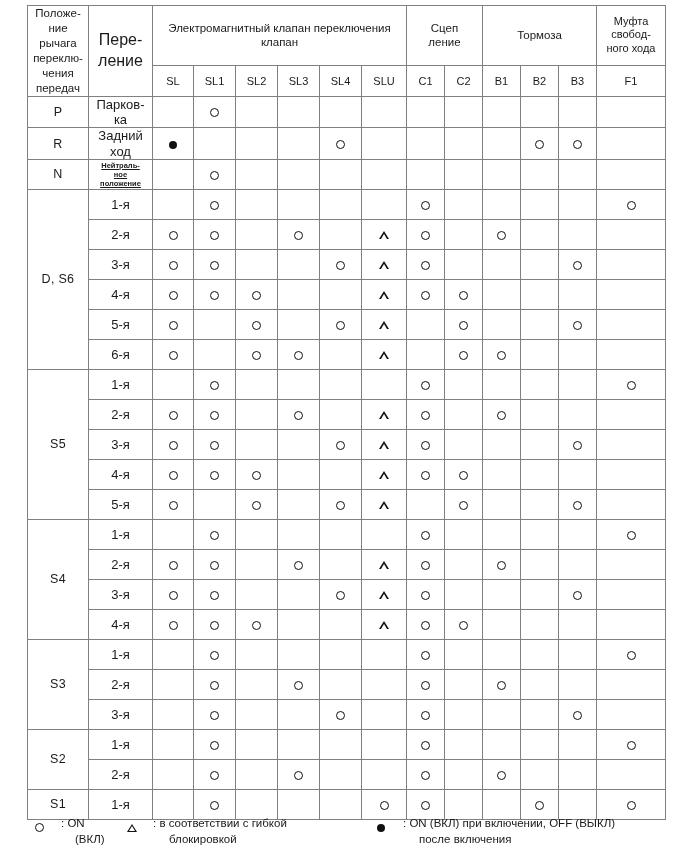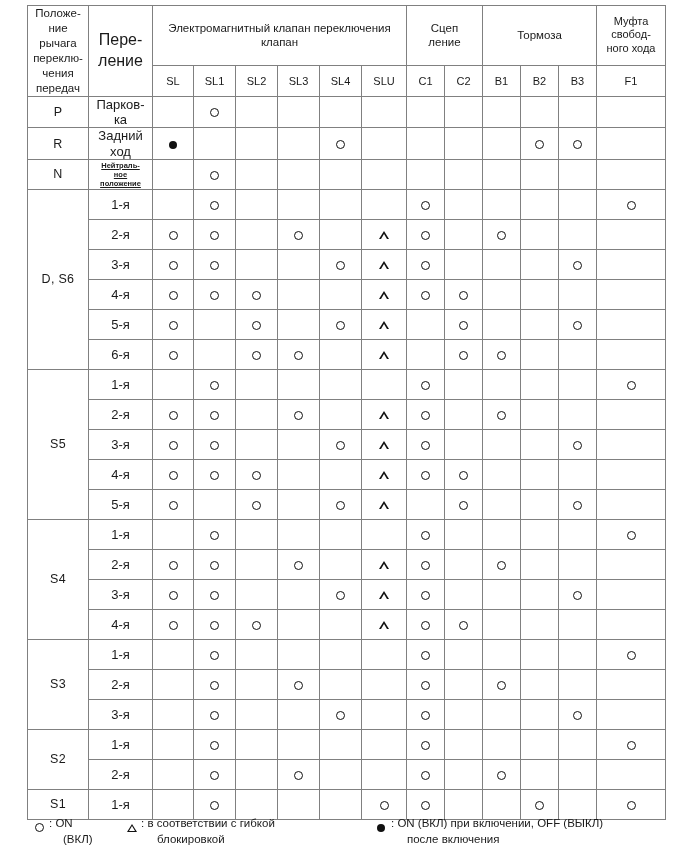--- a/index.html
+++ b/index.html
@@ -142,20 +142,21 @@
     color: #1a1a1a;
   }
   .legend-row {
     display: flex;
     align-items: flex-start;
   }
   .legend-item {
     display: flex;
     align-items: flex-start;
     line-height: 1.35;
+    gap: 12px;
   }
   .legend-item .sym {
     display: inline-block;
     width: 14px;
     padding-top: 4px;
     flex: none;
     text-align: left;
   }
   .legend-item .txt {
     display: block;

